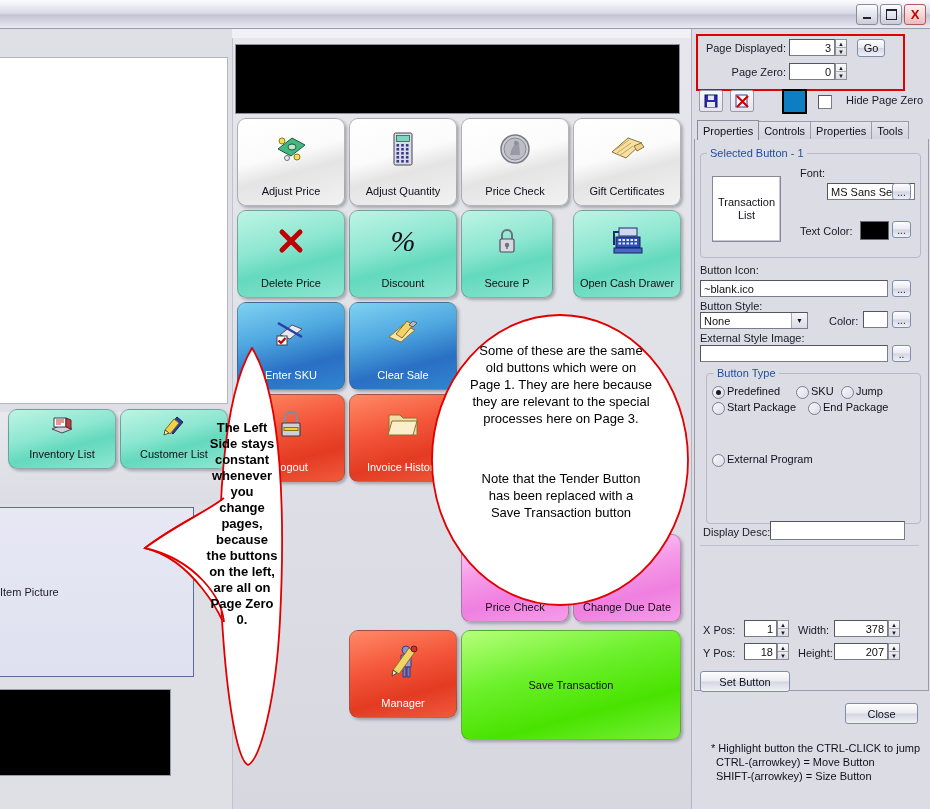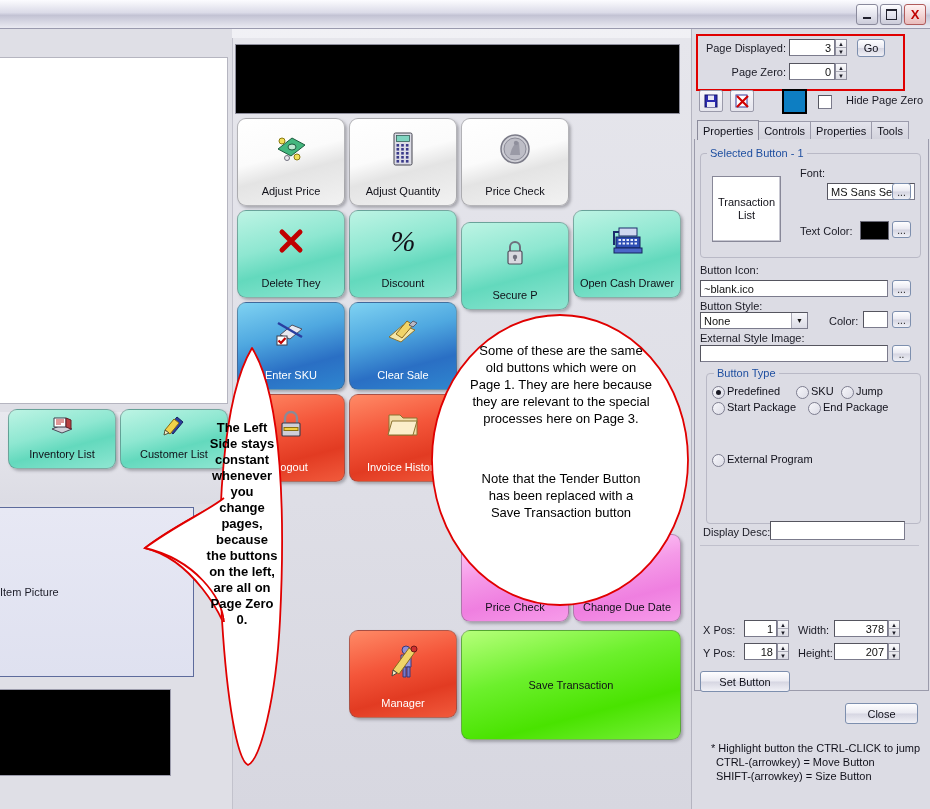--- a/index.html
+++ b/index.html
@@ -237,36 +237,46 @@
         <svg width="36" height="36" viewBox="0 0 36 36">
           <circle cx="18" cy="18" r="14" fill="#cfcfd6" stroke="#7b7b88" stroke-width="1.5"></circle>
           <circle cx="18" cy="18" r="11" fill="#bdbdc6" stroke="#8b8b98" stroke-width="1"></circle>
           <path d="M13 24 c2 -9 5 -12 9 -13 l1 13 z" fill="#9a9aa6"></path>
           <circle cx="19" cy="12" r="2.2" fill="#8f8f9c"></circle>
         </svg>
       </div>
       <div class="lbl">Price Check</div>
     </div>
 
+    <div class="pbtn c-white" style="left:340px;top:80px;width:108px;height:88px;">
+      <div class="ico">
+        <svg width="38" height="30" viewBox="0 0 38 30">
+          <path d="M4 18 L20 4 L34 9 L18 24 Z" fill="#f5e0a8" stroke="#8c7430" stroke-width="1"></path>
+          <path d="M7 16 L21 6 M9 19 L23 9 M11 22 L25 12" stroke="#caa54a" stroke-width="1"></path>
+          <path d="M26 12 l7 -3 l3 4 l-7 4 z" fill="#f0d28c" stroke="#8c7430" stroke-width="1"></path>
+        </svg>
+      </div>
+      <div class="lbl">Gift Certificates</div>
+    </div>
 
     <div class="pbtn c-teal" style="left:4px;top:172px;width:108px;height:88px;">
       <div class="ico">
         <svg width="28" height="28" viewBox="0 0 28 28">
           <path d="M5 5 L23 23 M23 5 L5 23" stroke="#c00000" stroke-width="5" stroke-linecap="round"></path>
         </svg>
       </div>
-      <div class="lbl">Delete They</div>
+      <div class="lbl">Delete Price</div>
     </div>
 
     <div class="pbtn c-teal" style="left:116px;top:172px;width:108px;height:88px;">
       <div class="ico" style="font-size:30px;font-style:italic;font-family:'Liberation Serif',serif;color:#101018;line-height:34px;">%</div>
       <div class="lbl">Discount</div>
     </div>
 
-    <div class="pbtn c-teal" style="left:228px;top:172px;width:108px;height:88px;margin-top:12px;">
+    <div class="pbtn c-teal" style="left:228px;top:172px;width:92px;height:88px;">
       <div class="ico">
         <svg width="24" height="30" viewBox="0 0 24 30">
           <path d="M7 13 v-4 a5 5 0 0 1 10 0 v4" fill="none" stroke="#6e6e7c" stroke-width="2"></path>
           <rect x="5" y="13" width="14" height="13" rx="1.5" fill="#d8d8e0" stroke="#4e4e5c" stroke-width="1.2"></rect>
           <circle cx="12" cy="19" r="2.2" fill="#70707e"></circle>
           <rect x="11.2" y="19" width="1.6" height="4" fill="#70707e"></rect>
         </svg>
       </div>
       <div class="lbl">Secure P</div>
     </div>

